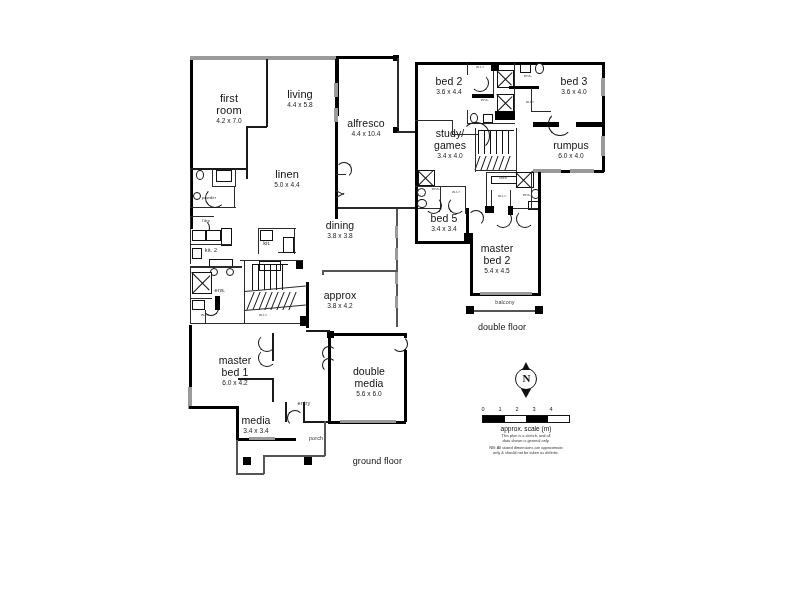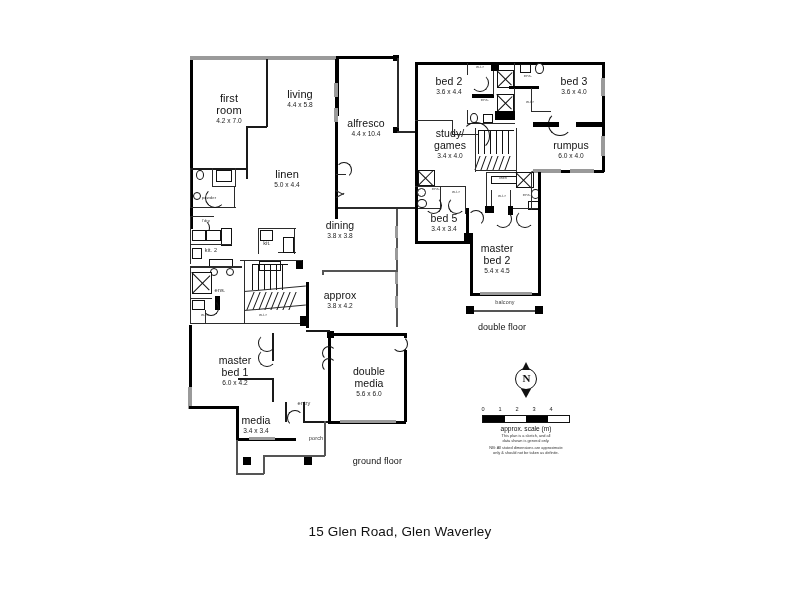--- a/index.html
+++ b/index.html
@@ -490,14 +490,13 @@
     <div id="disc1">
       <span>This plan is a sketch, and all</span><br>
       <span>data shown is general only.</span>
     </div>
     <div id="disc2">
       <span>NB: All stated dimensions are approximate</span><br>
       <span>only &amp; should not be taken as definite.</span>
     </div>
   </div>
 
-  <div id="title">15 Glen Road, Glen Waverley</div>
 </div>
 
 </body></html>

